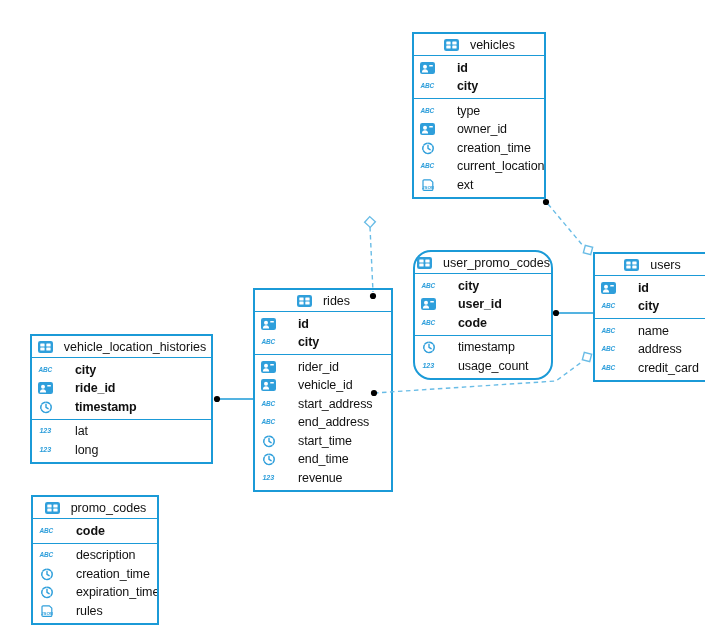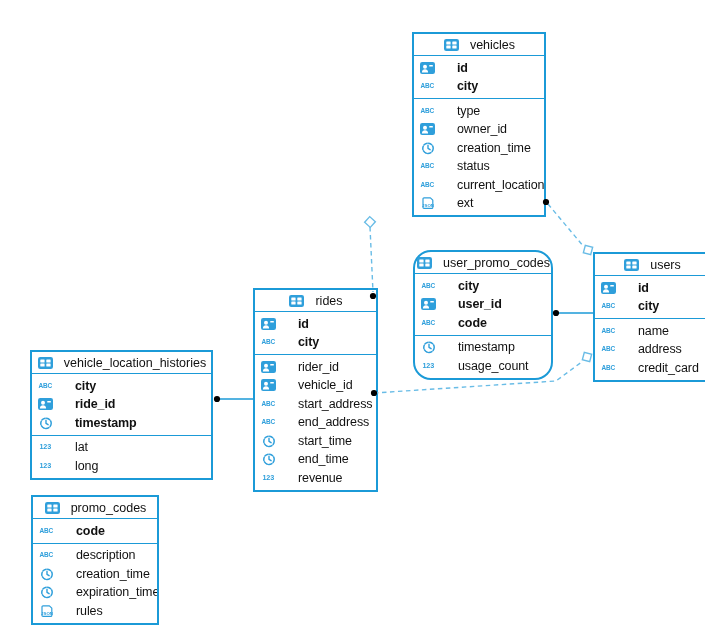--- a/index.html
+++ b/index.html
@@ -66,20 +66,21 @@
     font-size:12.5px;
     white-space:nowrap;
     overflow:hidden;
   }
   .col-icon{
     flex:0 0 17px;
     width:17px;
     display:flex;
     align-items:flex-end;
     justify-content:center;
+    font-style:italic;
   }
   .col-label{
     letter-spacing:-0.1px;
   }
   .glyph-icon{
     display:inline-block;
     font-size:9px;
     font-weight:700;
     letter-spacing:-0.3px;
     transform:scale(0.72);
@@ -164,26 +165,20 @@
                 <circle cx="7" cy="7.3" r="5.2" fill="none" stroke="#2f9fdb" stroke-width="1.5" stroke-dasharray="3.4 1.5" stroke-linecap="round"></circle>
                 <path d="M7 7.3 L7 4.3 M7 7.3 L9.1 8.7" stroke="#2f9fdb" stroke-width="1.4" fill="none" stroke-linecap="round"></path>
               </svg>
             </span>
             <span class="col-label">creation_time</span>
           </div>
           <div class="col-row">
             <span class="col-icon">
               <span class="glyph-icon" style="color:#2f9fdb">ABC</span>
             </span>
-            <span class="col-label">status</span>
-          </div>
-          <div class="col-row">
-            <span class="col-icon">
-              <span class="glyph-icon" style="color:#2f9fdb">ABC</span>
-            </span>
             <span class="col-label">current_location</span>
           </div>
           <div class="col-row">
             <span class="col-icon">
               <svg width="14" height="14" viewBox="0 0 14 14">
                 <path d="M3 1.8 h6.4 l2.4 2.4 v7.2 a1 1 0 0 1 -1 1 h-7.8 a1 1 0 0 1 -1 -1 v-8.6 a1 1 0 0 1 1 -1 Z" fill="#fff" stroke="#2f9fdb" stroke-width="1.2" stroke-linejoin="round"></path>
                 <text x="7" y="11.2" text-anchor="middle" font-size="4.4" font-weight="bold" fill="#2f9fdb" font-family="Liberation Sans, sans-serif">JSON</text>
               </svg>
             </span>
             <span class="col-label">ext</span>
@@ -292,21 +287,21 @@
             <span class="col-label">address</span>
           </div>
           <div class="col-row">
             <span class="col-icon">
               <span class="glyph-icon" style="color:#2f9fdb">ABC</span>
             </span>
             <span class="col-label">credit_card</span>
           </div>
         </div>
       </div>
-      <div class="tbl" style="left: 253px; top: 288px; width: 125px;">
+      <div class="tbl" style="left: 253px; top: 288px; width: 140px;">
         <div class="tbl-header">
           <span class="col-icon">
             <svg width="15" height="12" viewBox="0 0 15 12">
               <rect width="15" height="12" rx="2.2" fill="#2f9fdb"></rect>
               <rect x="2.3" y="2.6" width="4.3" height="2.8" rx="0.5" fill="#fff"></rect>
               <rect x="8.3" y="2.6" width="4.3" height="2.8" rx="0.5" fill="#fff"></rect>
               <rect x="2.3" y="6.6" width="4.3" height="2.8" rx="0.5" fill="#fff"></rect>
               <rect x="8.3" y="6.6" width="4.3" height="2.8" rx="0.5" fill="#fff"></rect>
             </svg>
           </span>
@@ -385,21 +380,21 @@
             <span class="col-label">end_time</span>
           </div>
           <div class="col-row">
             <span class="col-icon">
               <span class="glyph-icon num" style="color:#2f9fdb">123</span>
             </span>
             <span class="col-label">revenue</span>
           </div>
         </div>
       </div>
-      <div class="tbl" style="left: 30px; top: 334px; width: 183px; margin-top: 16px;">
+      <div class="tbl" style="left: 30px; top: 334px; width: 183px;">
         <div class="tbl-header">
           <span class="col-icon">
             <svg width="15" height="12" viewBox="0 0 15 12">
               <rect width="15" height="12" rx="2.2" fill="#2f9fdb"></rect>
               <rect x="2.3" y="2.6" width="4.3" height="2.8" rx="0.5" fill="#fff"></rect>
               <rect x="8.3" y="2.6" width="4.3" height="2.8" rx="0.5" fill="#fff"></rect>
               <rect x="2.3" y="6.6" width="4.3" height="2.8" rx="0.5" fill="#fff"></rect>
               <rect x="8.3" y="6.6" width="4.3" height="2.8" rx="0.5" fill="#fff"></rect>
             </svg>
           </span>

